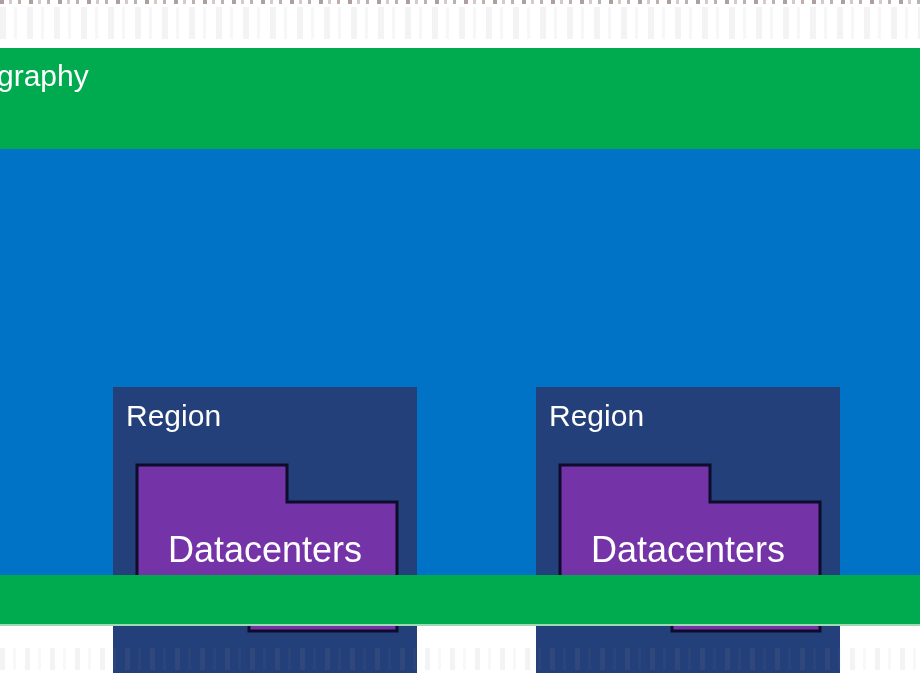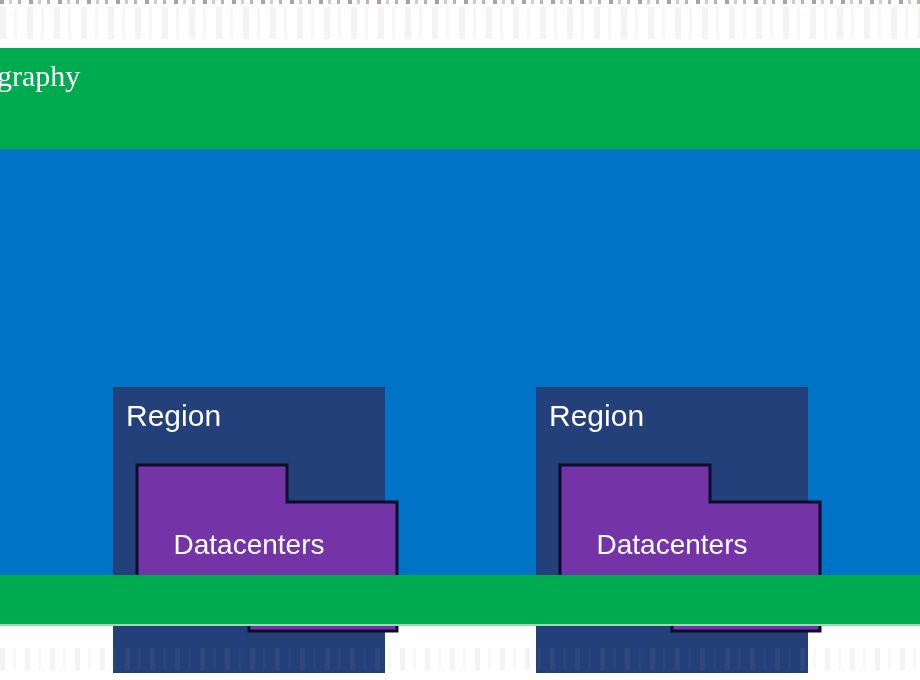--- a/index.html
+++ b/index.html
@@ -31,21 +31,20 @@
   .artifact-bottom {
     position: absolute; left: 0; top: 648px; width: 100%; height: 22px;
     background: repeating-linear-gradient(90deg,
       rgba(150,140,140,0.10) 0 5px, rgba(150,140,140,0) 5px 13px,
       rgba(150,140,140,0.06) 13px 16px, rgba(150,140,140,0) 16px 25px);
   }
 
   .band-geography {
     position: absolute; left: 0; top: 48px; width: 100%; height: 101px;
     background: var(--green, #00ab4f);
-    font-family: Liberation Serif, serif;
   }
   .band-regional-pair {
     position: absolute; left: 0; top: 149px; width: 100%; height: 426px;
     background: var(--blue, #0073c6);
   }
   .band-green-bottom {
     position: absolute; left: 0; top: 575px; width: 100%; height: 49px;
     background: var(--green, #00ab4f);
     border-bottom: 2px solid #9ed8b4;
   }
@@ -57,20 +56,21 @@
     font-weight: 300;
     line-height: 1.1;
     white-space: nowrap;
   }
   .geography-label { left: -3px; top: 11px; }
   .regional-pair-label { left: 2px; top: 16px; }
 
   .region-box {
     position: absolute; top: 238px; width: 272px; height: 286px;
     background: var(--region-navy, #24407a);
+    padding-left: 32px;
   }
   .region-box.left  { left: 113px; }
   .region-box.right { left: 536px; }
 
   .region-label {
     position: absolute; left: 13px; top: 12px;
     color: var(--label-text, #ffffff);
     font-size: 30px;
     font-weight: 300;
     line-height: 1.1;
@@ -78,21 +78,21 @@
   .dc-svg { position: absolute; left: 0; top: 0; width: 316px; height: 286px; display: block; }
   .dc-shape {
     fill: var(--datacenter-purple, #7533a8);
     stroke: var(--datacenter-border, #0d0d2b);
     stroke-width: 3;
   }
   .datacenters-label {
     position: absolute; left: 0; top: 143px; width: 100%;
     text-align: center;
     color: var(--label-text, #ffffff);
-    font-size: 28px;
+    font-size: 36px;
     font-weight: 300;
     line-height: 1.1;
   }
 </style>
 </head>
 <body>
 
 <div class="page">
 
   <div class="artifact-top"></div>

